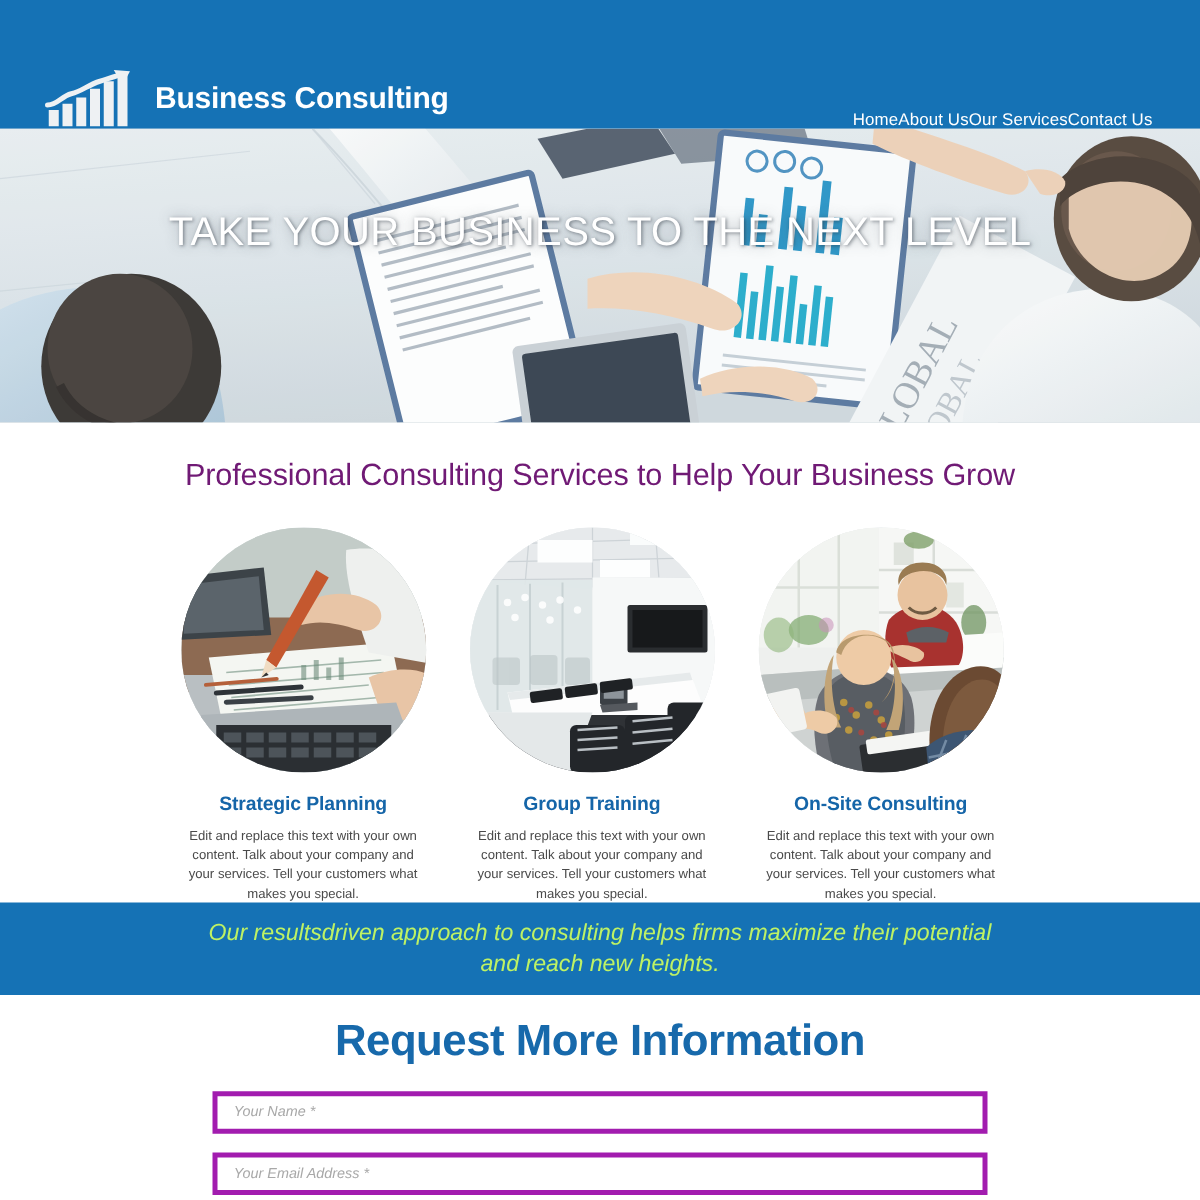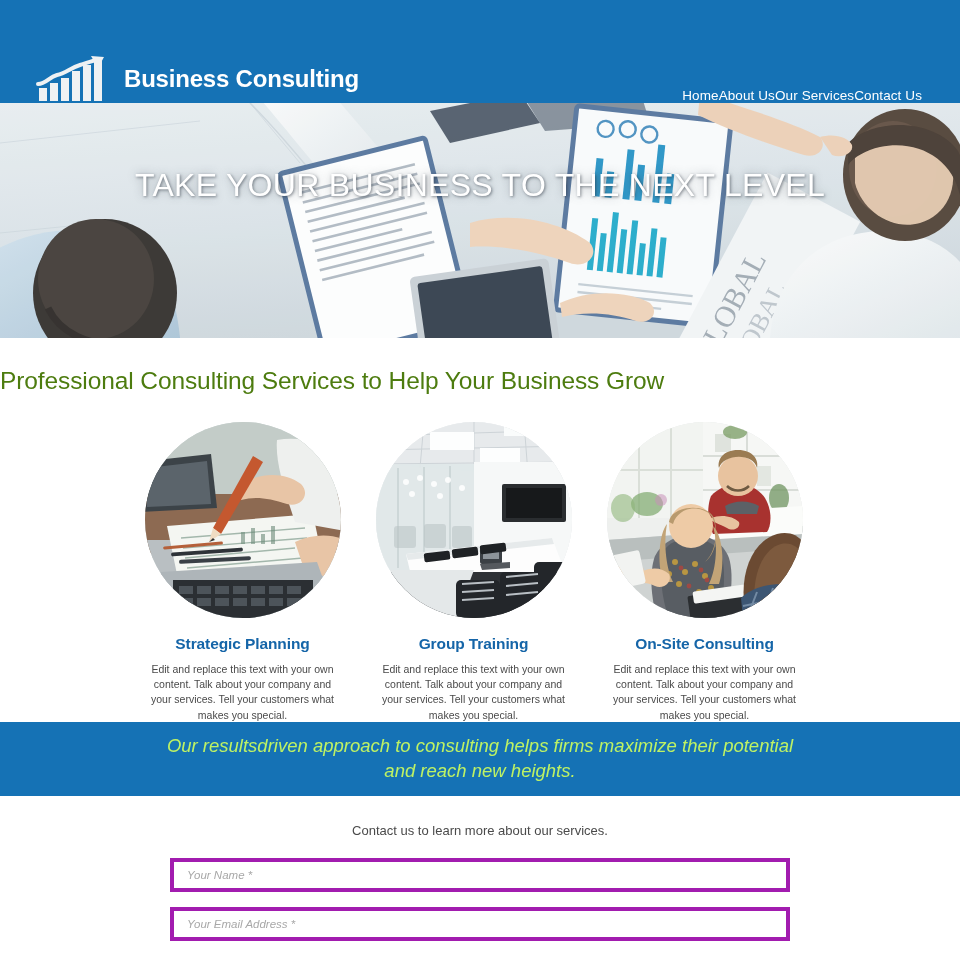--- a/index.html
+++ b/index.html
@@ -115,22 +115,22 @@
   }
 
   
   .services {
     background: #ffffff;
     padding-top: 29px;
     height: 384px;
   }
 
   .services-heading {
-    text-align: left;
-    color: #4d7c0f;
+    text-align: center;
+    color: #701a75;
     font-size: 24.5px;
     font-weight: normal;
     letter-spacing: -0.1px;
   }
 
   .cards {
     display: flex;
     gap: 26px;
     margin-top: 27px;
     padding: 0 140px;
@@ -616,19 +616,19 @@
     </article>
 
   </div>
 </section>
 
 <section class="quote-banner">
   <p class="quote-text">Our resultsdriven approach to consulting helps firms maximize their potential and reach new heights.</p>
 </section>
 
 <section class="contact">
-  <p class="contact-sub">Contact us to learn more about our services.</p>
+  <h2 class="contact-heading">Request More Information</h2>
 
   <form class="contact-form">
     <input class="form-field" type="text" placeholder="Your Name *" style="">
     <input class="form-field" type="email" placeholder="Your Email Address *" style="">
   </form>
 </section>
 
 </body></html>

